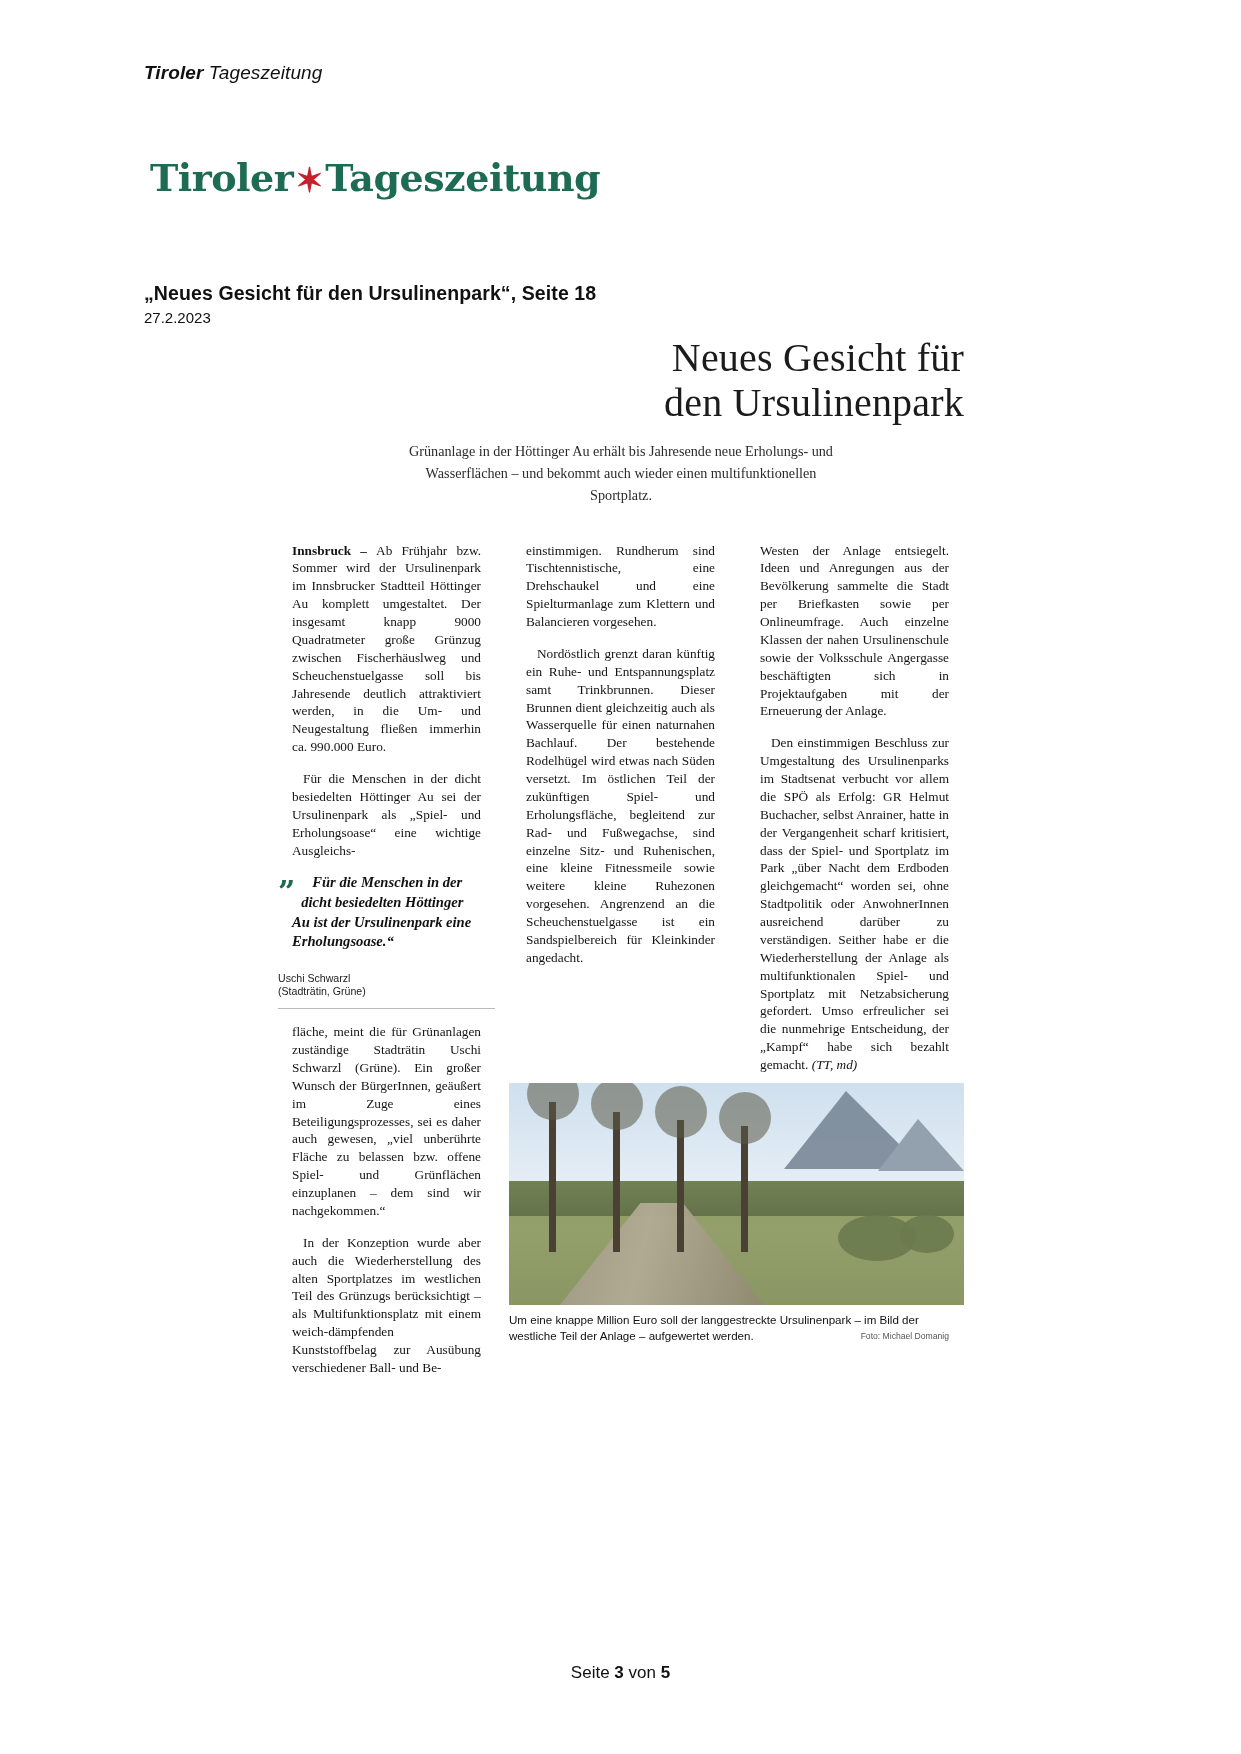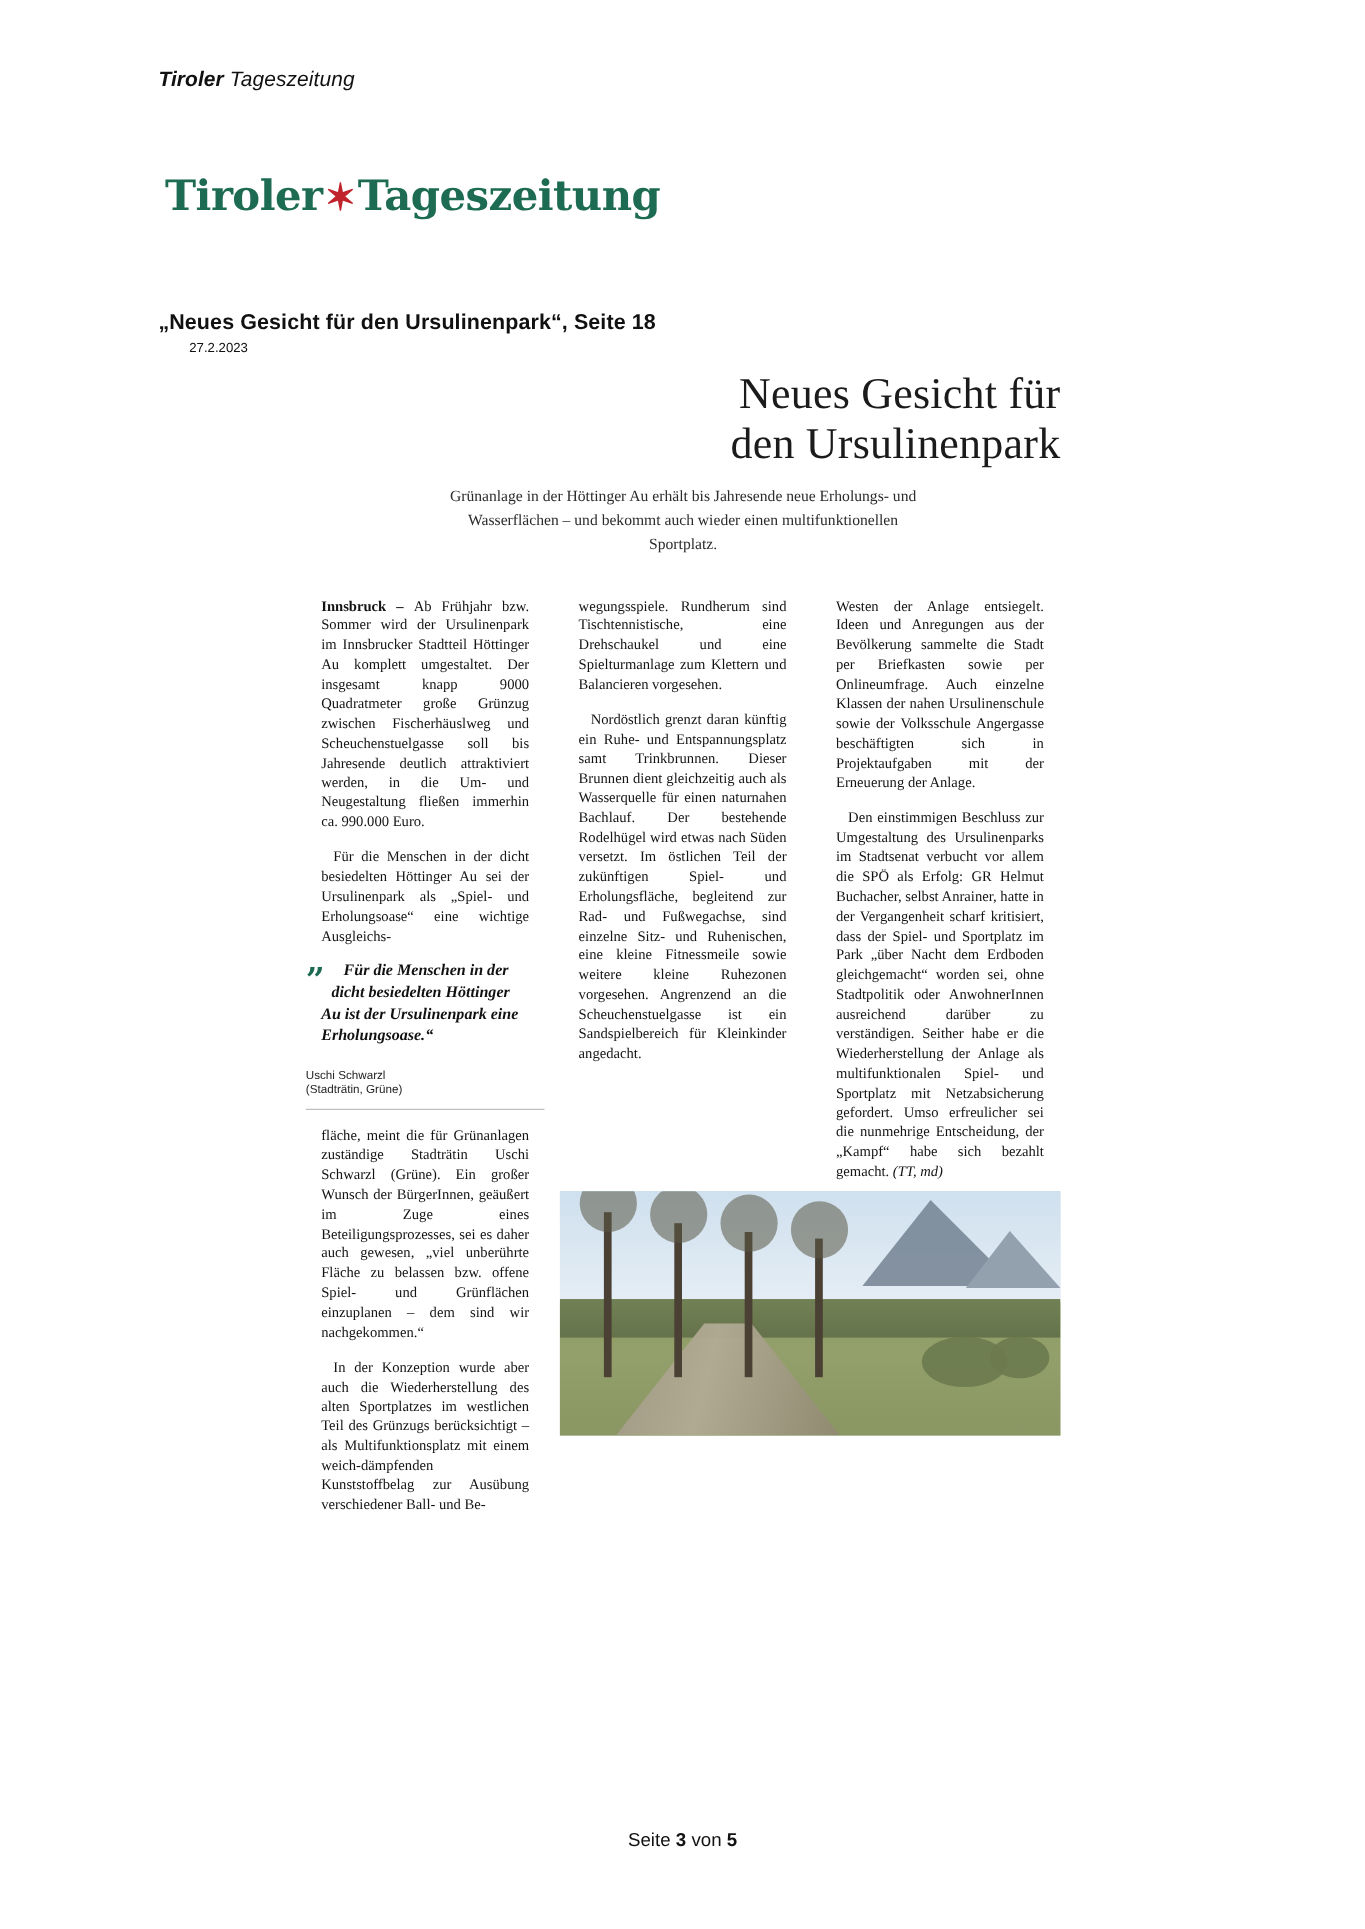--- a/index.html
+++ b/index.html
@@ -61,22 +61,21 @@
     left: 144px;
     top: 282px;
     font-size: 19.5px;
     font-weight: bold;
     letter-spacing: 0.1px;
   }
   .ref-date {
     position: absolute;
     left: 144px;
     top: 309px;
-    font-size: 12px;
-    margin-left: 28px;
+    font-size: 15px;
   }
 
   
   .clip {
     position: absolute;
     left: 278px;
     top: 336px;
     width: 686px;
     font-family: "Liberation Serif", serif;
     color: #111;
@@ -302,21 +301,21 @@
             <div>(Stadträtin, Grüne)</div>
           </div>
           <hr class="pq-rule">
         </div>
 
         <p class="first">fläche, meint die für Grünanlagen zuständige Stadträtin Uschi Schwarzl (Grüne). Ein großer Wunsch der BürgerInnen, geäußert im Zuge eines Beteiligungsprozesses, sei es daher auch gewesen, „viel unberührte Fläche zu belassen bzw. offene Spiel- und Grünflächen einzuplanen – dem sind wir nachgekommen.“</p>
         <p>In der Konzeption wurde aber auch die Wiederherstellung des alten Sportplatzes im westlichen Teil des Grünzugs berücksichtigt – als Multifunktionsplatz mit einem weich-dämpfenden Kunststoffbelag zur Ausübung verschiedener Ball- und Be-</p>
       </div>
 
       <div class="col">
-        <p class="first">wegungsspiele. Rundherum sind Tischtennistische, eine Drehschaukel und eine Spielturmanlage zum Klettern und Balancieren vorgesehen.</p>
+        <p class="first">einstimmigen. Rundherum sind Tischtennistische, eine Drehschaukel und eine Spielturmanlage zum Klettern und Balancieren vorgesehen.</p>
         <p>Nordöstlich grenzt daran künftig ein Ruhe- und Entspannungsplatz samt Trinkbrunnen. Dieser Brunnen dient gleichzeitig auch als Wasserquelle für einen naturnahen Bachlauf. Der bestehende Rodelhügel wird etwas nach Süden versetzt. Im östlichen Teil der zukünftigen Spiel- und Erholungsfläche, begleitend zur Rad- und Fußwegachse, sind einzelne Sitz- und Ruhenischen, eine kleine Fitnessmeile sowie weitere kleine Ruhezonen vorgesehen. Angrenzend an die Scheuchenstuelgasse ist ein Sandspielbereich für Kleinkinder angedacht.</p>
       </div>
 
       <div class="col">
         <p class="first">Westen der Anlage entsiegelt. Ideen und Anregungen aus der Bevölkerung sammelte die Stadt per Briefkasten sowie per Onlineumfrage. Auch einzelne Klassen der nahen Ursulinenschule sowie der Volksschule Angergasse beschäftigten sich in Projektaufgaben mit der Erneuerung der Anlage.</p>
         <p><span>Den einstimmigen Beschluss zur Umgestaltung des Ursulinenparks im Stadtsenat verbucht vor allem die SPÖ als Erfolg: GR Helmut Buchacher, selbst Anrainer, hatte in der Vergangenheit scharf kritisiert, dass der Spiel- und Sportplatz im Park „über Nacht dem Erdboden gleichgemacht“ worden sei, ohne Stadtpolitik oder AnwohnerInnen ausreichend darüber zu verständigen. Seither habe er die Wiederherstellung der Anlage als multifunktionalen Spiel- und Sportplatz mit Netzabsicherung gefordert. Umso erfreulicher sei die nunmehrige Entscheidung, der „Kampf“ habe sich bezahlt gemacht. </span><i>(TT, md)</i></p>
       </div>
     </div>
   </div>
 
@@ -328,19 +327,23 @@
       <div class="ground"></div>
       <div class="hedge"></div>
       <div class="path"></div>
       <div class="tree" style="left:40px; height:150px;"></div>
       <div class="tree" style="left:104px; height:140px;"></div>
       <div class="tree" style="left:168px; height:132px;"></div>
       <div class="tree" style="left:232px; height:126px;"></div>
       <div class="bush" style="right:48px; bottom:44px; width:78px; height:46px;"></div>
       <div class="bush" style="right:10px; bottom:52px; width:54px; height:38px;"></div>
     </div>
+    <div class="caption">
+      <span>Um eine knappe Million Euro soll der langgestreckte Ursulinenpark – im Bild der westliche Teil der Anlage – aufgewertet werden.</span>
+      <span class="credit">Foto: Michael Domanig</span>
+    </div>
   </div>
 
   <div class="footer">
     <span>Seite </span><b>3</b><span> von </span><b>5</b>
   </div>
 
 </div>
 
 </body></html>

